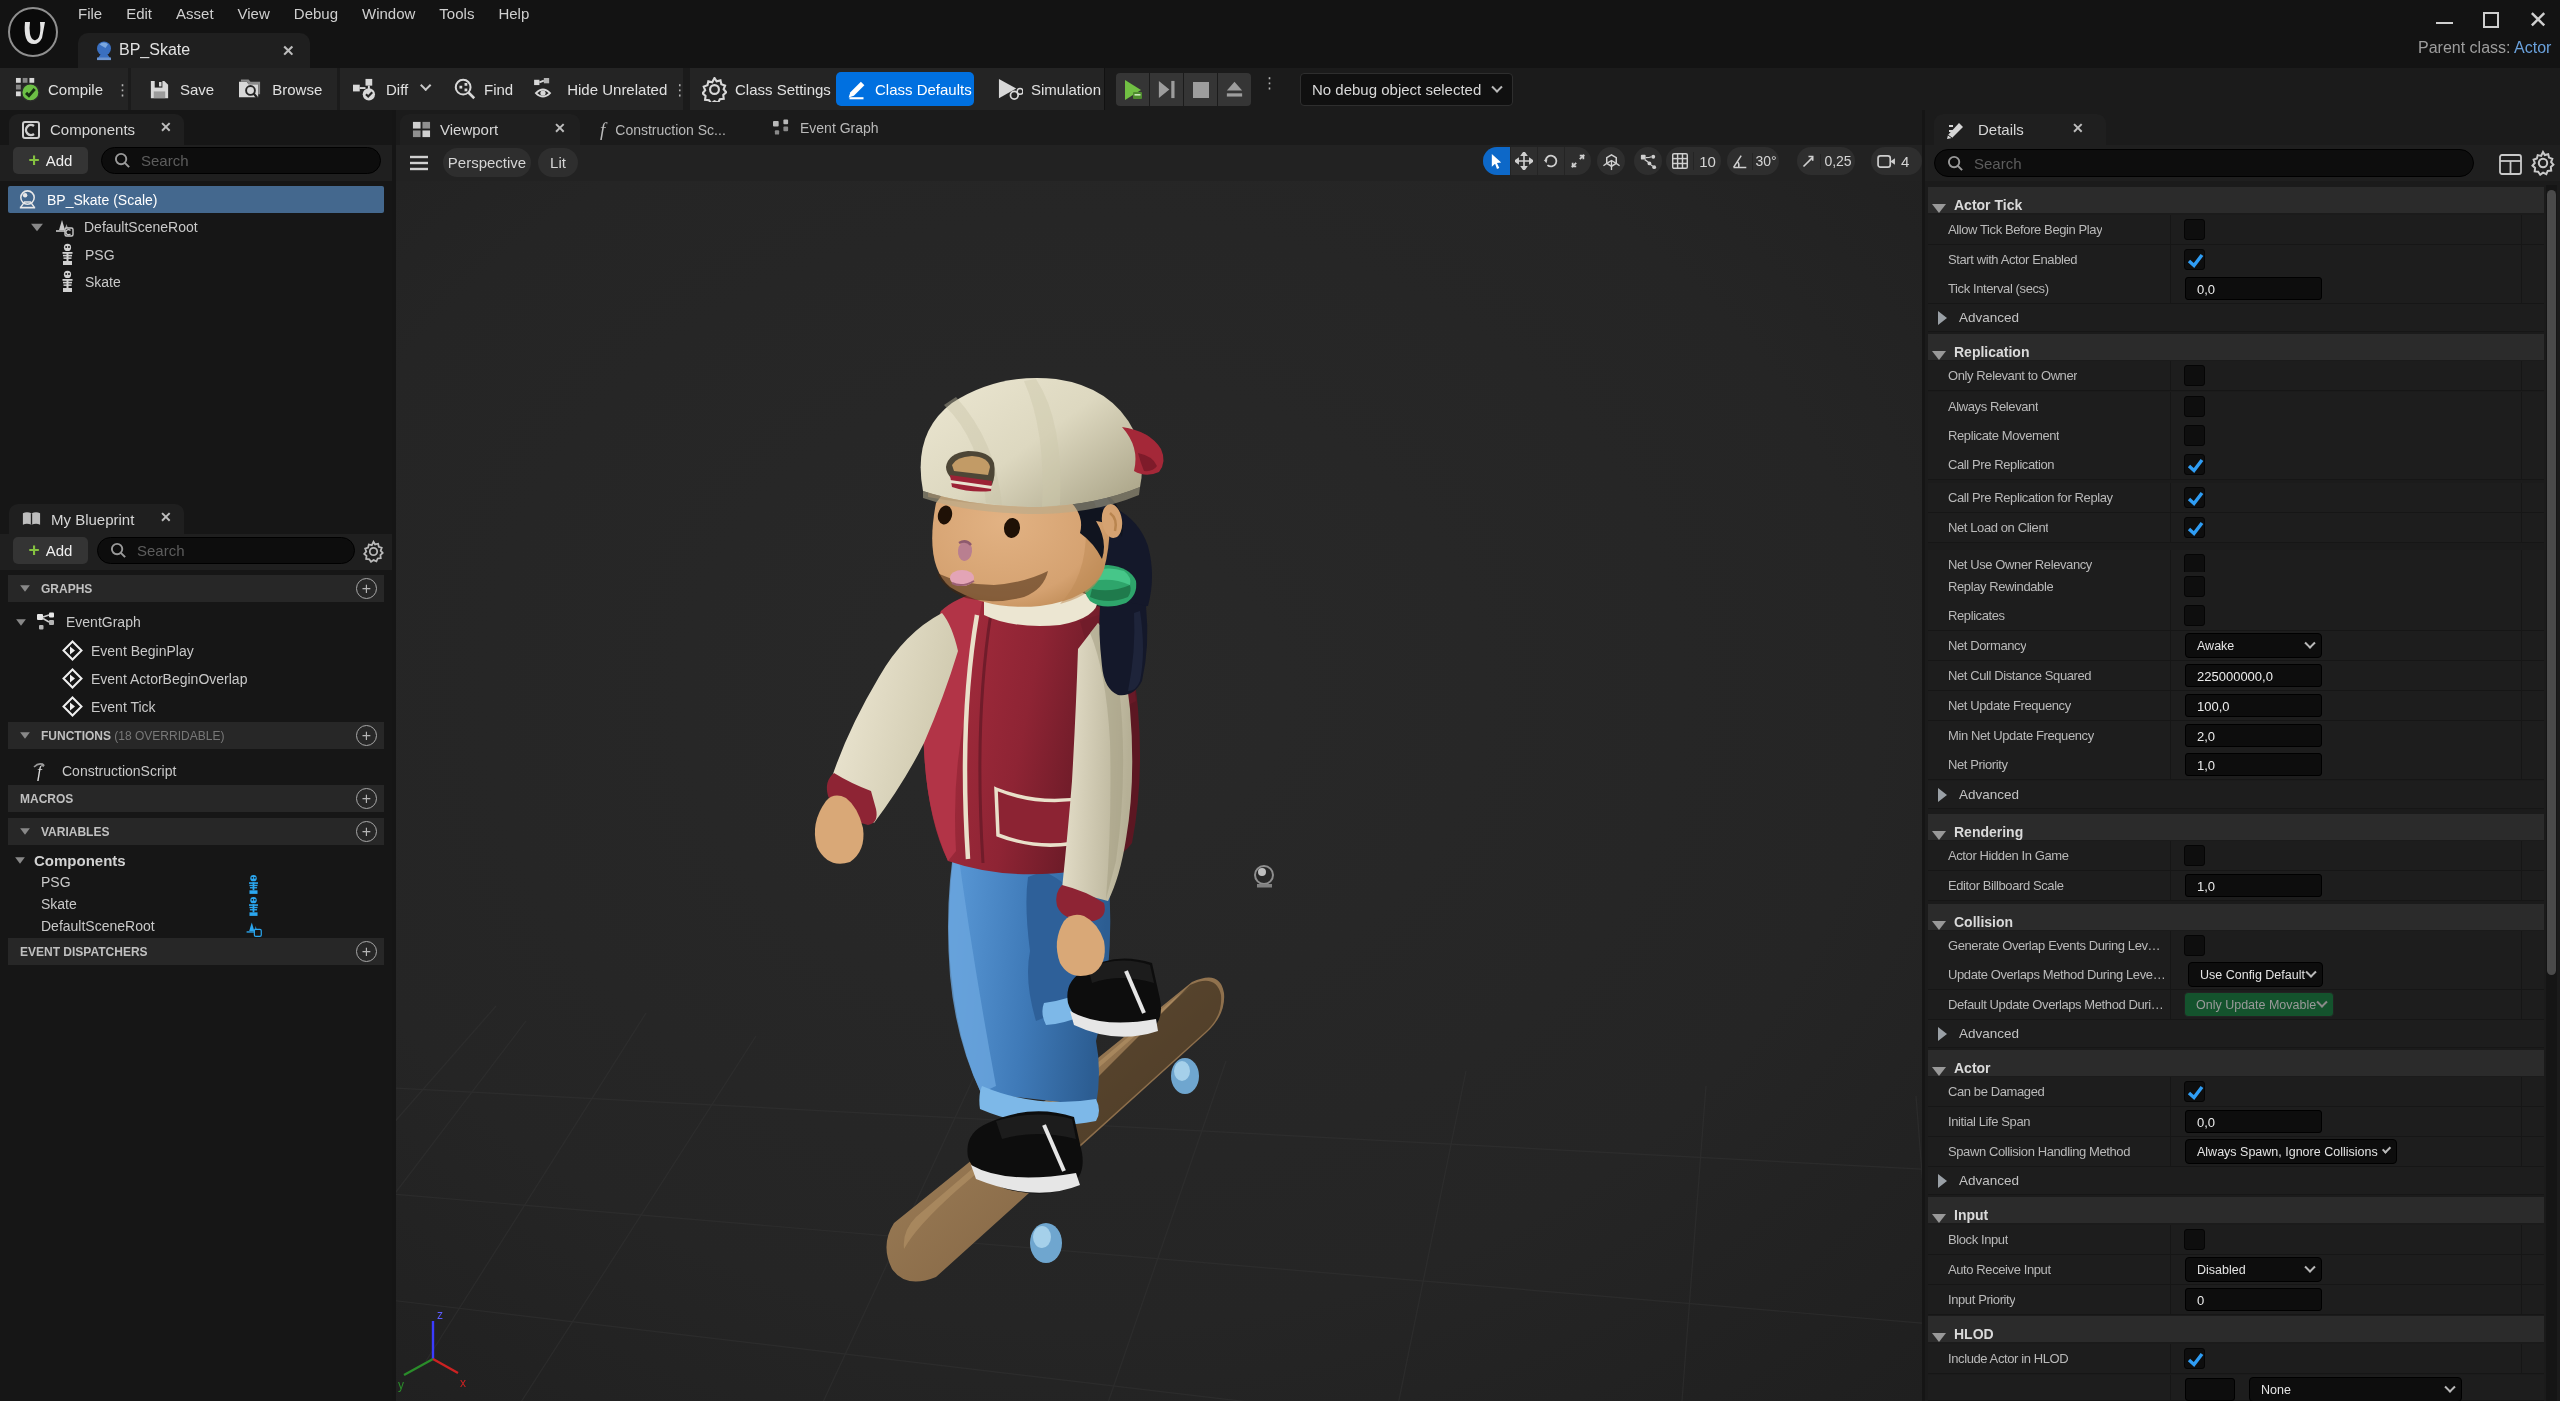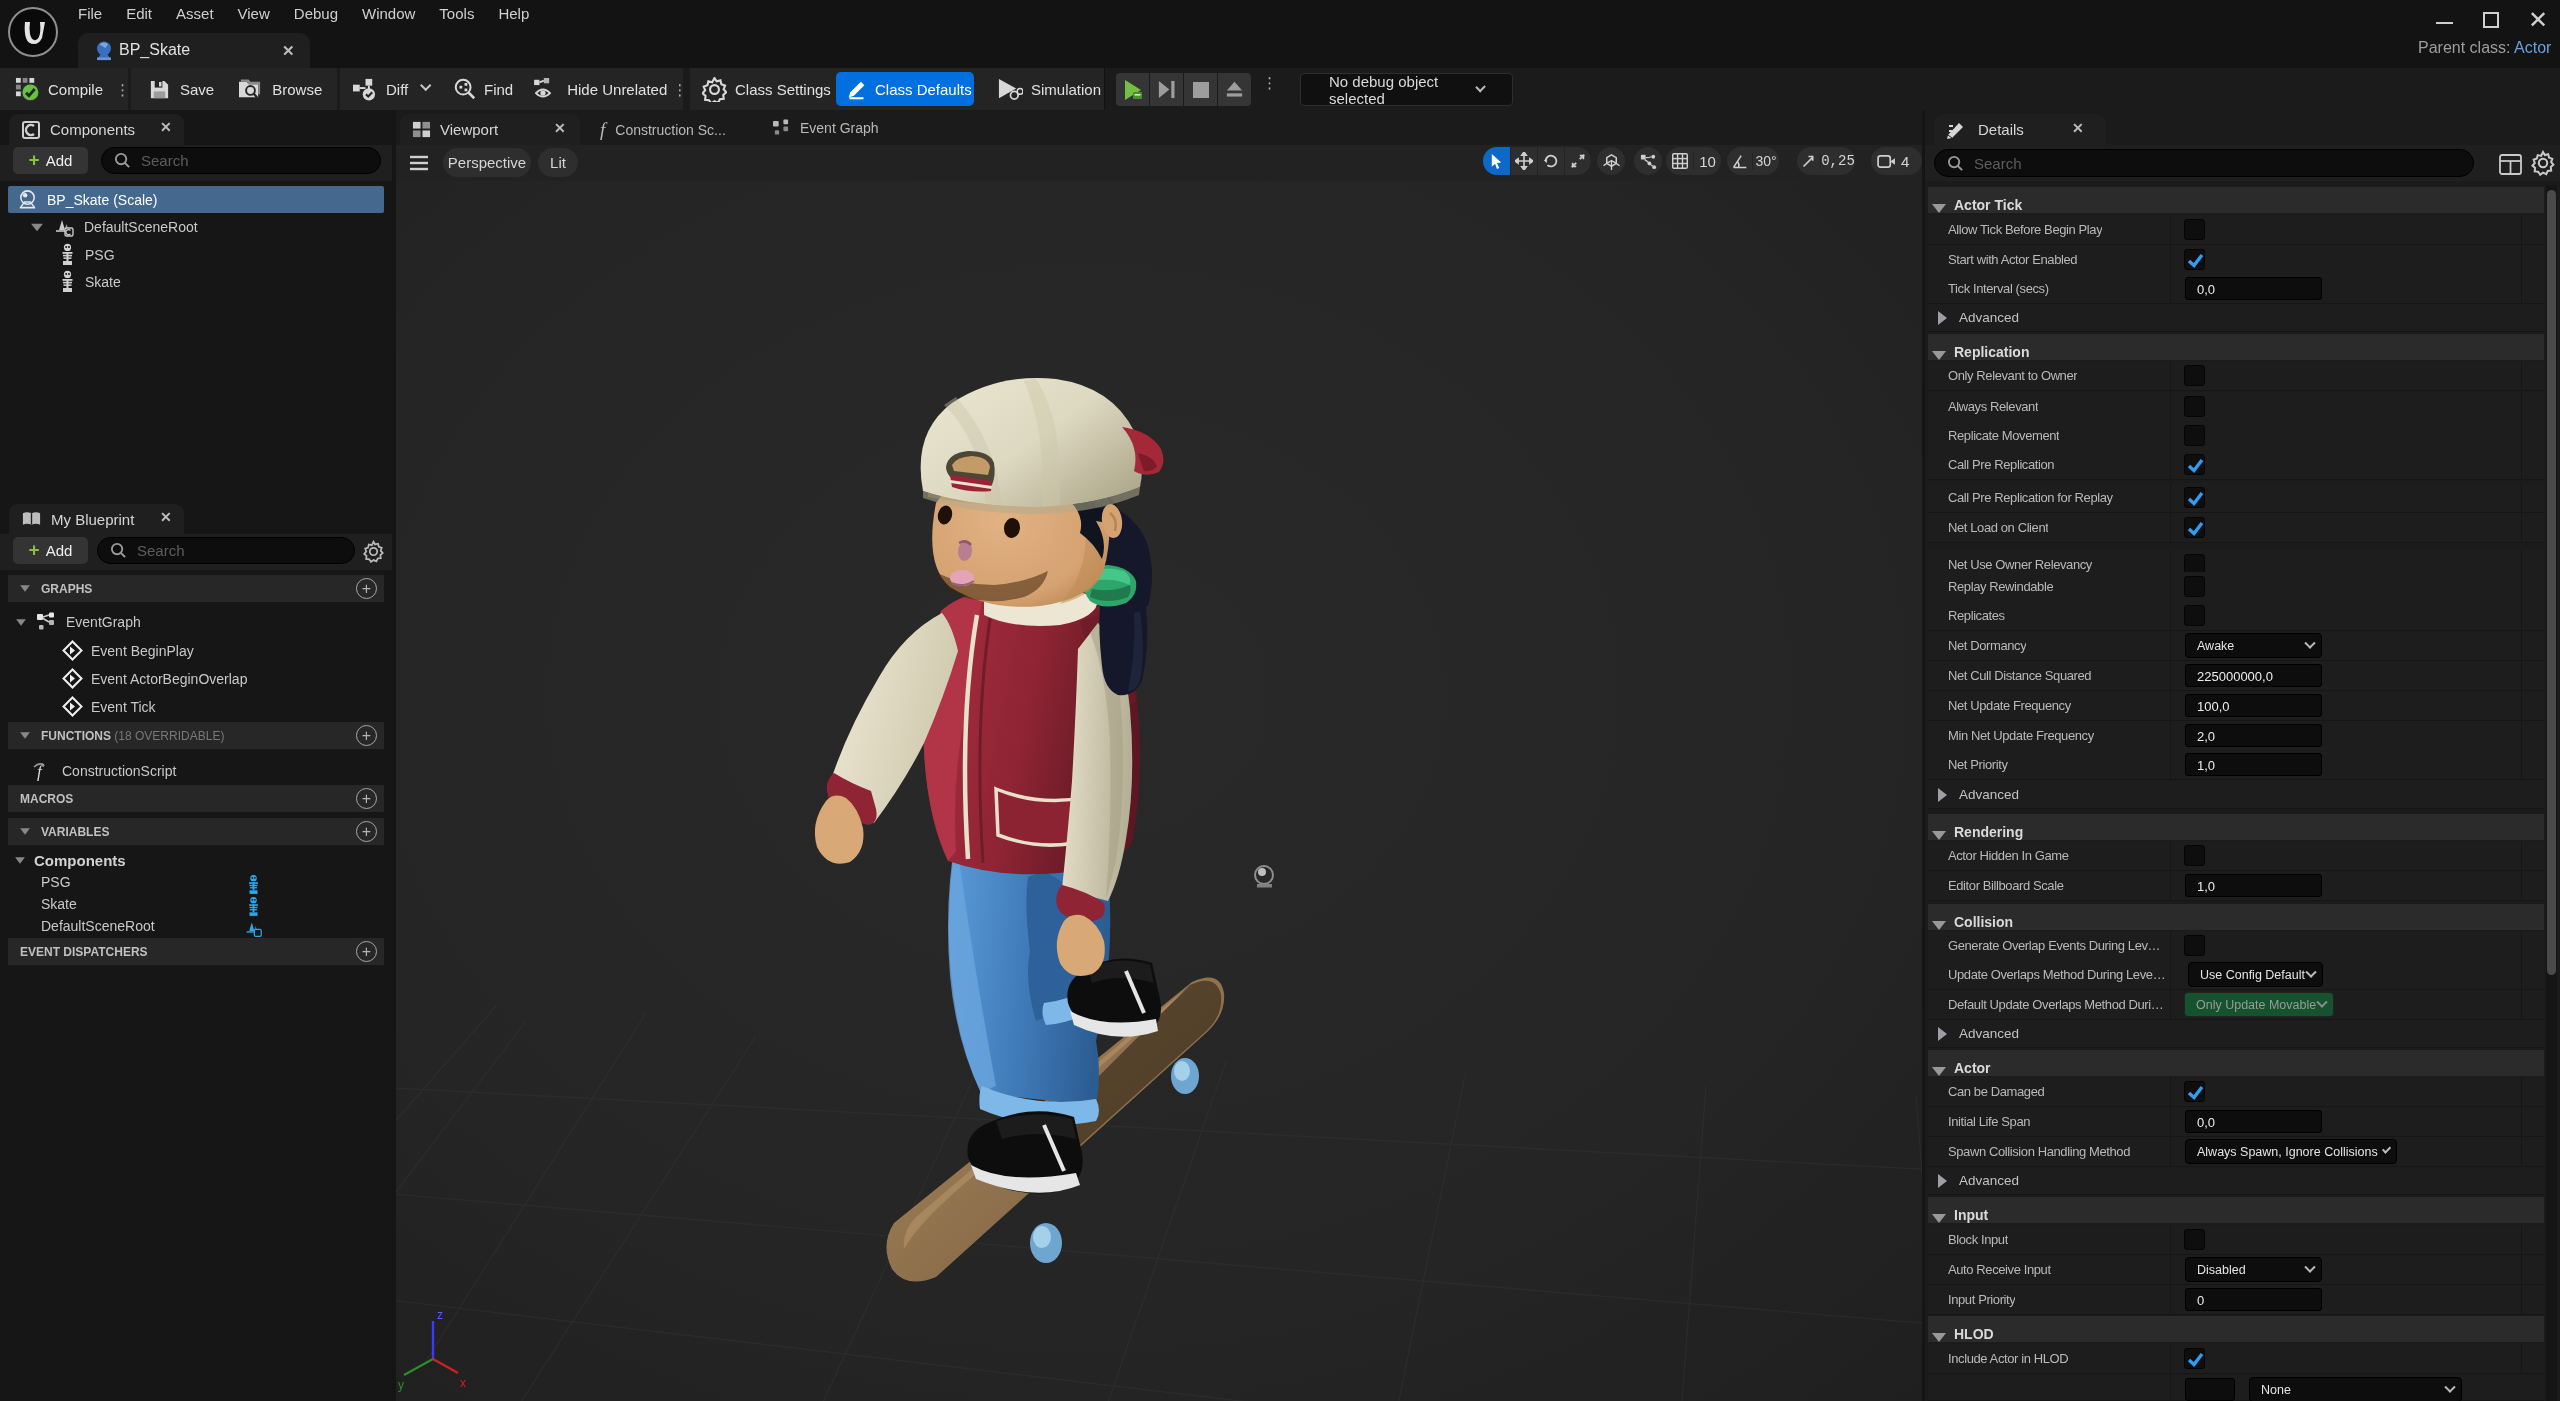--- a/index.html
+++ b/index.html
@@ -181,21 +181,21 @@
 <div class="abs" style="left:1184px;top:73px;width:33px;height:33px;background:#353535;display:flex;align-items:center;justify-content:center;">
   <div style="width:16px;height:16px;background:#9d9d9d;"></div>
 </div>
 <div class="abs" style="left:1218px;top:73px;width:33px;height:33px;background:#353535;border-radius:0 4px 4px 0;display:flex;align-items:center;justify-content:center;">
   <svg width="21" height="21" viewBox="0 0 22 22">
       <path d="M11 3 L19 12 H3 Z" fill="#9d9d9d"></path>
       <rect x="3" y="15" width="16" height="3.4" fill="#9d9d9d"></rect>
     </svg>
 </div>
 <div class="abs vdots" style="left:1262px;top:80px;">⋮</div>
-<div class="abs" style="left:1300px;top:73px;width:213px;height:33px;background:#101010;border:1px solid #2e2e2e;border-radius:4px;display:flex;align-items:center;justify-content:space-between;padding:0 28px;">
+<div class="abs" style="left:1300px;top:73px;width:213px;height:33px;background:#101010;border:1px solid #2e2e2e;border-radius:4px;display:flex;align-items:center;justify-content:space-between;padding:0 11px;">
   <span style="font-size:15px;color:#d9d9d9;">No debug object selected</span>
   <div class="chev" style="width:8px;height:8px;border-width:2px;"></div>
 </div>
 
 <div class="abs" style="left:0;top:110px;width:392px;height:1291px;background:#161616;"></div>
 
 <div class="abs ptab" style="left:9px;top:114px;width:175px;height:31px;padding-left:12px;gap:9px;">
   <svg width="20" height="20" viewBox="0 0 20 20">
       <rect x="2" y="2" width="16" height="16" rx="2" fill="none" stroke="#cfcfcf" stroke-width="2"></rect>
       <path d="M13 6 a5 5 0 1 0 0 8" fill="none" stroke="#cfcfcf" stroke-width="2.4"></path>
@@ -507,21 +507,21 @@
   </div>
   <div style="flex:1;text-align:center;font-size:14px;color:#d5d5d5;">30°</div>
 </div>
 <div class="abs" style="left:1797px;top:147px;width:58px;height:28px;background:#2e2e2e;border-radius:14px;display:flex;align-items:center;">
   <div style="width:24px;display:flex;justify-content:center;border-right:1px solid #242424;">
     <svg width="15" height="15" viewBox="0 0 18 18">
         <line x1="3" y1="15" x2="14" y2="4" stroke="#cfcfcf" stroke-width="2"></line>
         <path d="M15 2 v6 h-2 v-4 h-4 v-2 Z" fill="#cfcfcf"></path>
       </svg>
   </div>
-  <div style="flex:1;text-align:center;font-size:14px;color:#d5d5d5;font-family:Liberation Mono, monospace;">0,25</div>
+  <div style="flex:1;text-align:center;font-size:14px;color:#d5d5d5;">0,25</div>
 </div>
 <div class="abs" style="left:1871px;top:147px;width:51px;height:28px;background:#2e2e2e;border-radius:14px;display:flex;align-items:center;">
   <div style="width:30px;display:flex;justify-content:center;">
     <svg width="19" height="15" viewBox="0 0 20 16">
         <rect x="1" y="2" width="13" height="12" rx="2.5" fill="none" stroke="#cfcfcf" stroke-width="1.8"></rect>
         <path d="M14 8 L19 4.5 V11.5 Z" fill="#cfcfcf"></path>
       </svg>
   </div>
   <div style="flex:1;text-align:left;font-size:15px;color:#d5d5d5;">4</div>
 </div>

